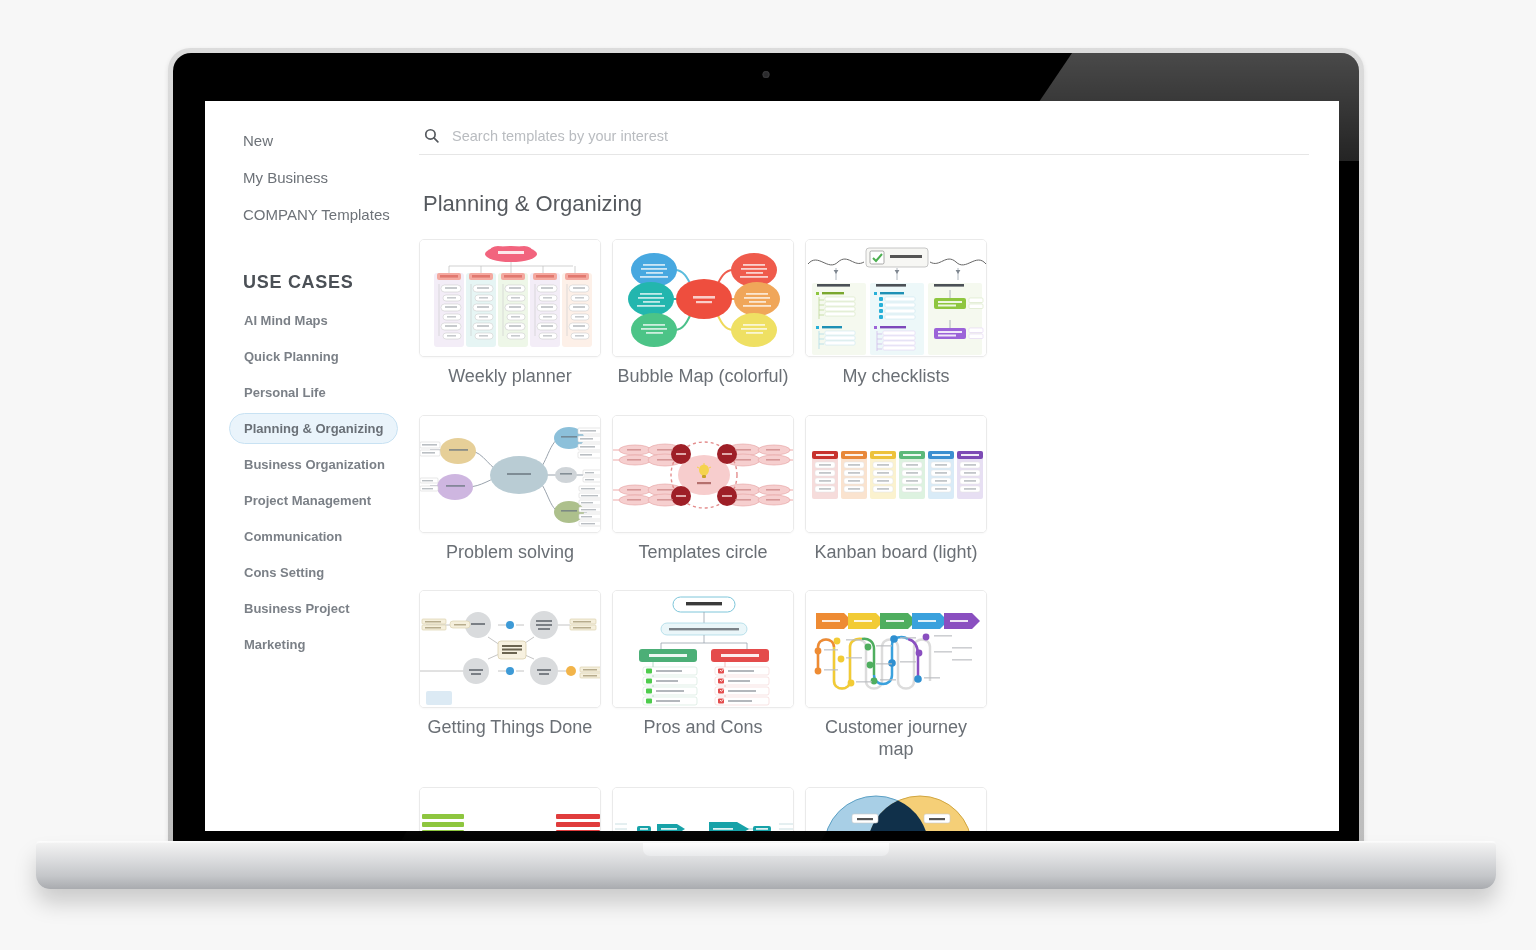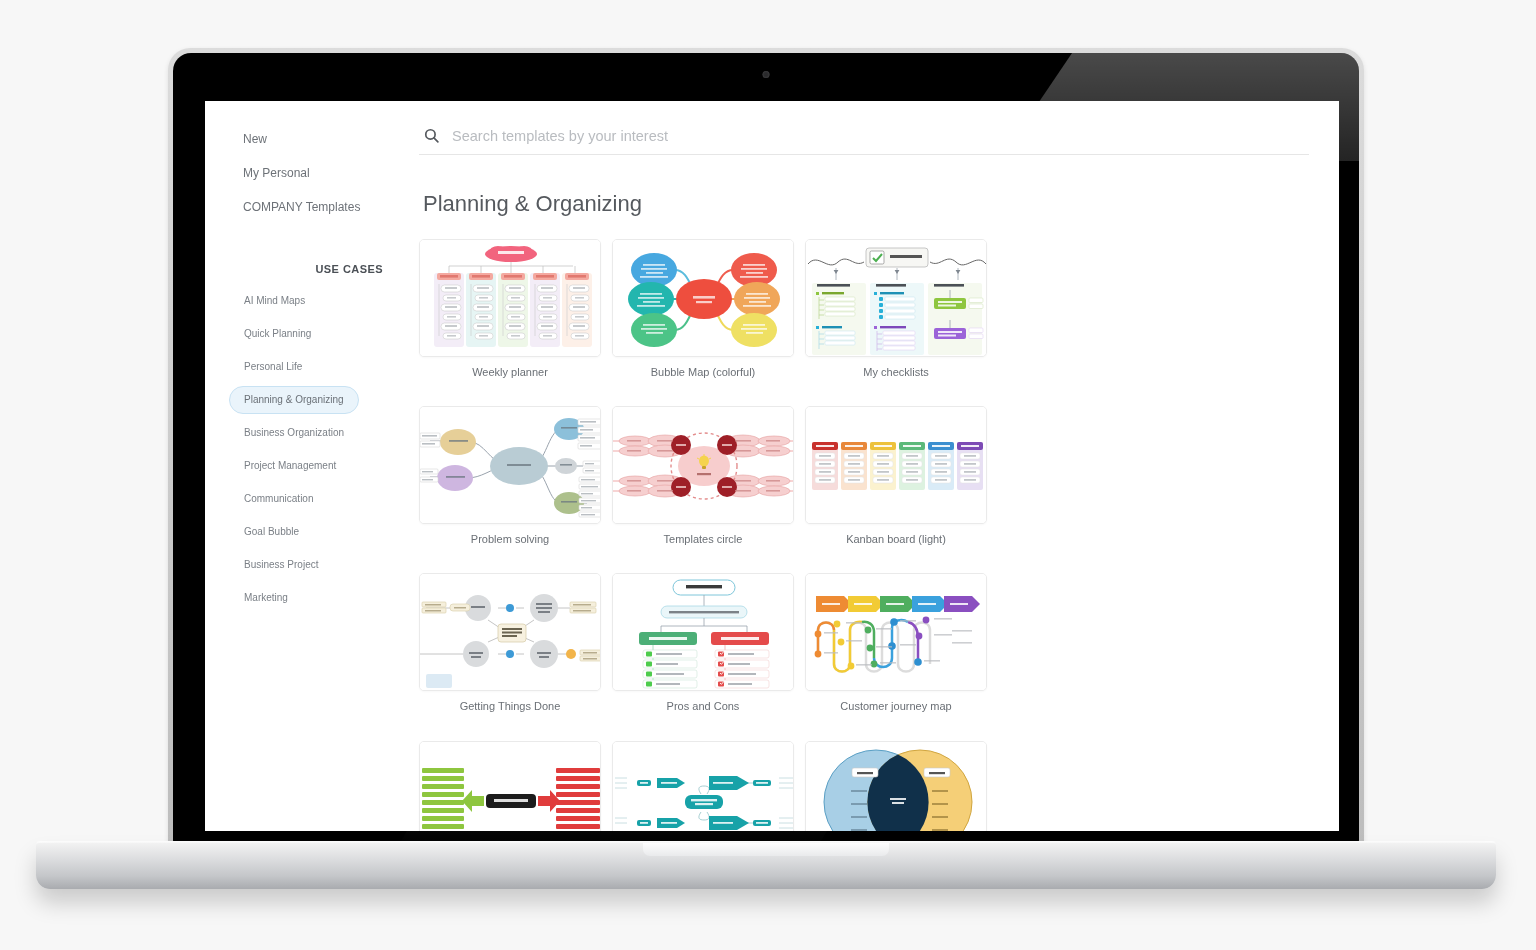--- a/index.html
+++ b/index.html
@@ -59,33 +59,34 @@
     position:absolute;left:-132px;top:793px;width:1460px;height:11px;
     background:linear-gradient(180deg,#ffffff,#e4e5e7);
     border-radius:4px;
   }
 
   
   .app{position:absolute;inset:0;background:#fff;display:flex;}
   .sidebar{width:192px;flex:0 0 192px;padding:24px 0 0 24px;box-sizing:border-box;}
   .nav-top{margin-bottom:36px;}
   .nav-link{
-    font-size:12px;color:#6d7278;line-height:1;
+    font-size:15px;color:#6d7278;line-height:1;
     padding:8px 14px;margin-bottom:6px;border-radius:14px;
     display:inline-block;cursor:pointer;white-space:nowrap;
   }
   .section-title{
-    font-size:11px;font-weight:bold;color:#4b5056;letter-spacing:.04em;
-    padding:0 14px;margin:0 0 12px 0;text-align:right;
+    font-size:18px;font-weight:bold;color:#4b5056;letter-spacing:.04em;
+    padding:0 14px;margin:0 0 12px 0;
   }
   .nav-item{
-    font-size:10px;color:#7b8087;line-height:1;
+    font-size:13px;color:#7b8087;line-height:1;
     padding:8px 14px;margin-bottom:5px;border-radius:16px;
     display:inline-block;cursor:pointer;white-space:nowrap;
     border:1px solid transparent;
+    font-weight:bold;
   }
   .nav-item.selected{
     background:#eaf4fb;border:1px solid #c8e2f3;color:#6a7077;
   }
 
   .content{flex:1;padding:26px 30px 0 22px;box-sizing:border-box;min-width:0;}
   .searchbar{
     display:flex;align-items:center;gap:12px;
     border-bottom:1px solid #e6e6e6;padding:0 4px 10px 4px;margin-bottom:36px;
   }
@@ -101,54 +102,54 @@
   .grid{display:grid;grid-template-columns:repeat(3,182px);gap:11px 11px;}
   .card{width:182px;cursor:pointer;}
   .thumb{
     width:182px;height:118px;box-sizing:border-box;
     border:1px solid #eaeaea;border-radius:5px;background:#fff;
     overflow:hidden;position:relative;
     box-shadow:0 1px 2px rgba(0,0,0,.03);
   }
   .thumb svg{display:block;width:182px;height:118px;}
   .card-label{
-    text-align:center;font-size:11px;color:#6a6f75;
+    text-align:center;font-size:18px;color:#6a6f75;
     margin-top:9px;margin-bottom:16px;line-height:1.2;
   }
 </style>
 </head>
 <body>
 
 <div class="stage">
   <div class="laptop">
     <div class="lid"></div>
     <div class="bezel">
       <div class="camera"></div>
       <div class="glare"></div>
       <div class="glare2"></div>
 
       <div class="screen">
         <div class="app">
 
           <div class="sidebar">
             <div class="nav-top">
               <div class="nav-link">New</div><br>
-              <div class="nav-link">My Personal</div><br>
+              <div class="nav-link">My Business</div><br>
               <div class="nav-link">COMPANY Templates</div>
             </div>
             <div class="section-title">USE CASES</div>
             <div>
               <div class="nav-item">AI Mind Maps</div><br>
               <div class="nav-item">Quick Planning</div><br>
               <div class="nav-item">Personal Life</div><br>
               <div class="nav-item selected">Planning &amp; Organizing</div><br>
               <div class="nav-item">Business Organization</div><br>
               <div class="nav-item">Project Management</div><br>
               <div class="nav-item">Communication</div><br>
-              <div class="nav-item">Goal Bubble</div><br>
+              <div class="nav-item">Cons Setting</div><br>
               <div class="nav-item">Business Project</div><br>
               <div class="nav-item">Marketing</div>
             </div>
           </div>
 
           <div class="content">
             <div class="searchbar">
               <svg class="search-ico" viewBox="0 0 24 24" fill="none" stroke="currentColor" stroke-width="2.4">
                 <circle cx="10.5" cy="10.5" r="6.6"></circle>
                   <line x1="15.4" y1="15.4" x2="21" y2="21" stroke-linecap="round"></line>

